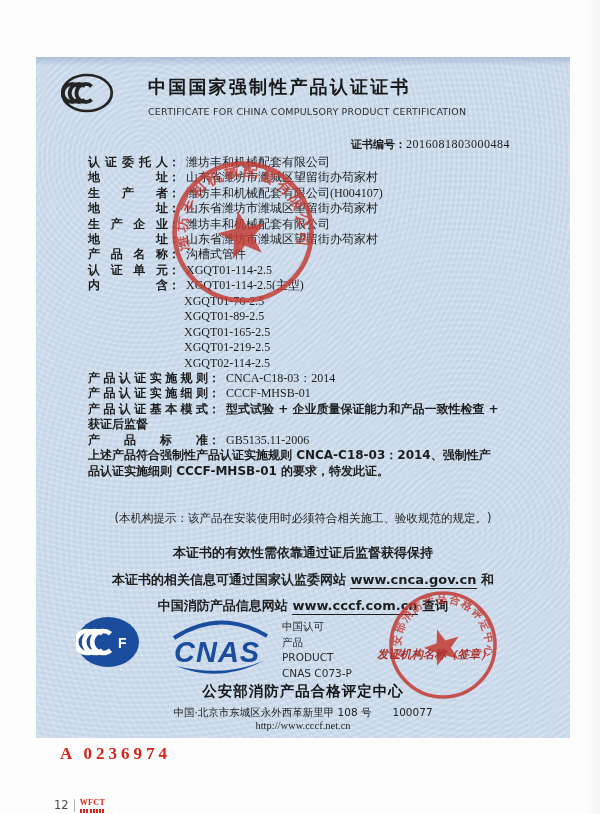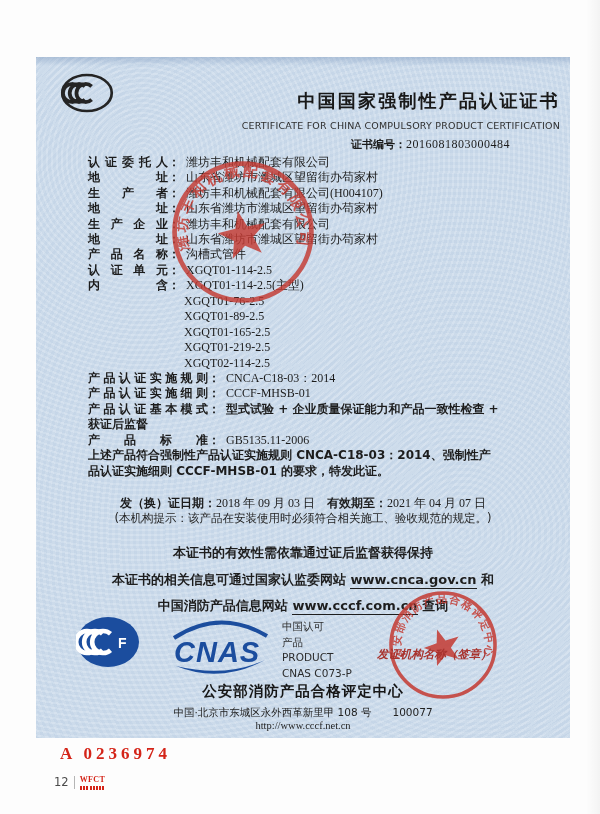--- a/index.html
+++ b/index.html
@@ -19,21 +19,21 @@
     background:#cddcec;
     background-image:
       repeating-radial-gradient(circle at 20% 15%, rgba(255,255,255,.10) 0 2px, rgba(150,175,205,.08) 2px 5px),
       repeating-radial-gradient(circle at 80% 70%, rgba(255,255,255,.08) 0 3px, rgba(150,175,205,.06) 3px 6px);
   }
   .sheet::before{content:"";position:absolute;left:0;top:0;width:100%;height:9px;
     background:linear-gradient(to bottom,rgba(110,140,180,.35),rgba(110,140,180,0));}
   .abs{position:absolute;}
   
   .ccc-logo{left:22px;top:15px;width:58px;height:42px;}
-  .titles{left:112px;right:10px;top:32px;text-align:right;}
+  .titles{left:112px;right:10px;top:18px;text-align:left;}
   .title{font-size:18px;font-weight:bold;letter-spacing:2.2px;color:#191919;}
   .subtitle{margin-top:7px;font-size:9.5px;letter-spacing:.2px;color:#2e2e2e;}
   .certno{left:315px;top:80px;font-size:11px;white-space:nowrap;}
   .certno .lbl{font-weight:bold;}
   .certno .num{font-family:"Liberation Serif",serif;font-size:12px;letter-spacing:.5px;}
   
   .fields{left:52px;top:98px;font-size:12px;line-height:15.4px;white-space:nowrap;}
   .frow{height:15.4px;}
   .flabel{display:inline-block;width:80px;font-weight:bold;text-align:justify;text-align-last:justify;vertical-align:top;}
   .fcolon{font-weight:bold;}
@@ -63,21 +63,21 @@
   .stamp-top{left:132px;top:100px;width:150px;height:150px;opacity:.82;z-index:4;}
   .stamp-bottom{left:350px;top:531px;width:114px;height:114px;opacity:.85;z-index:4;}
   .issuer-label{left:341px;top:590px;z-index:5;color:#a8332e;font-size:11.5px;font-weight:600;font-style:italic;white-space:nowrap;}
   
   .footer-org{top:625px;font-size:14.5px;font-weight:bold;letter-spacing:1px;color:#161616;}
   .footer-addr{top:649px;font-size:10.5px;color:#222;}
   .footer-web{top:663px;font-size:10.5px;font-family:"Liberation Serif",serif;color:#222;}
   
   .serial{left:60px;top:744px;font-family:"Liberation Serif",serif;font-size:17px;font-weight:600;
     letter-spacing:4px;color:#d42418;}
-  .pagefoot{left:54px;top:776px;display:flex;align-items:flex-start;}
+  .pagefoot{left:54px;top:799px;display:flex;align-items:flex-start;}
   .pageno{font-size:11.5px;color:#4a4a4a;line-height:13px;}
   .pf-divider{width:1px;height:13px;background:#b5b5b5;margin:0 5px;}
   .wfct{display:flex;flex-direction:column;}
   .wfct-text{font-size:8px;font-weight:bold;color:#d42418;letter-spacing:.4px;line-height:8px;font-family:Liberation Serif, serif;}
   .wfct-sub{margin-top:1.5px;width:25px;height:4px;
     background:repeating-linear-gradient(90deg,#d42418 0 2px,rgba(212,36,24,0) 2px 3.2px);}
   svg{display:block;}
 </style>
 </head>
 <body>
@@ -150,23 +150,20 @@
         <span class="rlabel">产品认证基本模式</span><span class="rcolon">：</span><span class="rvalue">型式试验 + 企业质量保证能力和产品一致性检查 + 获证后监督</span>
       </div>
       <div>
         <span class="rlabel">产品标准</span><span class="rcolon">：</span><span class="rvalue">GB5135.11-2006</span>
       </div>
     </div>
 
     <div class="abs statement">上述产品符合强制性产品认证实施规则 CNCA-C18-03：2014、强制性产品认证实施细则 CCCF-MHSB-01 的要求，特发此证。</div>
 
 
-    <div class="abs center-line issue-line">
-      <span class="lbl">发（换）证日期：</span><span class="dt">2018 年 09 月 03 日</span><span class="lbl">　有效期至：</span><span class="dt">2021 年 04 月 07 日</span>
-    </div>
 
     <div class="abs center-line note">(本机构提示：该产品在安装使用时必须符合相关施工、验收规范的规定。)</div>
 
     <div class="abs validity">
       <div>本证书的有效性需依靠通过证后监督获得保持</div>
       <div>
         <span>本证书的相关信息可通过国家认监委网站 </span><span class="vurl">www.cnca.gov.cn</span><span> 和</span>
       </div>
       <div>
         <span>中国消防产品信息网站 </span><span class="vurl">www.cccf.com.cn</span><span> 查询</span>

